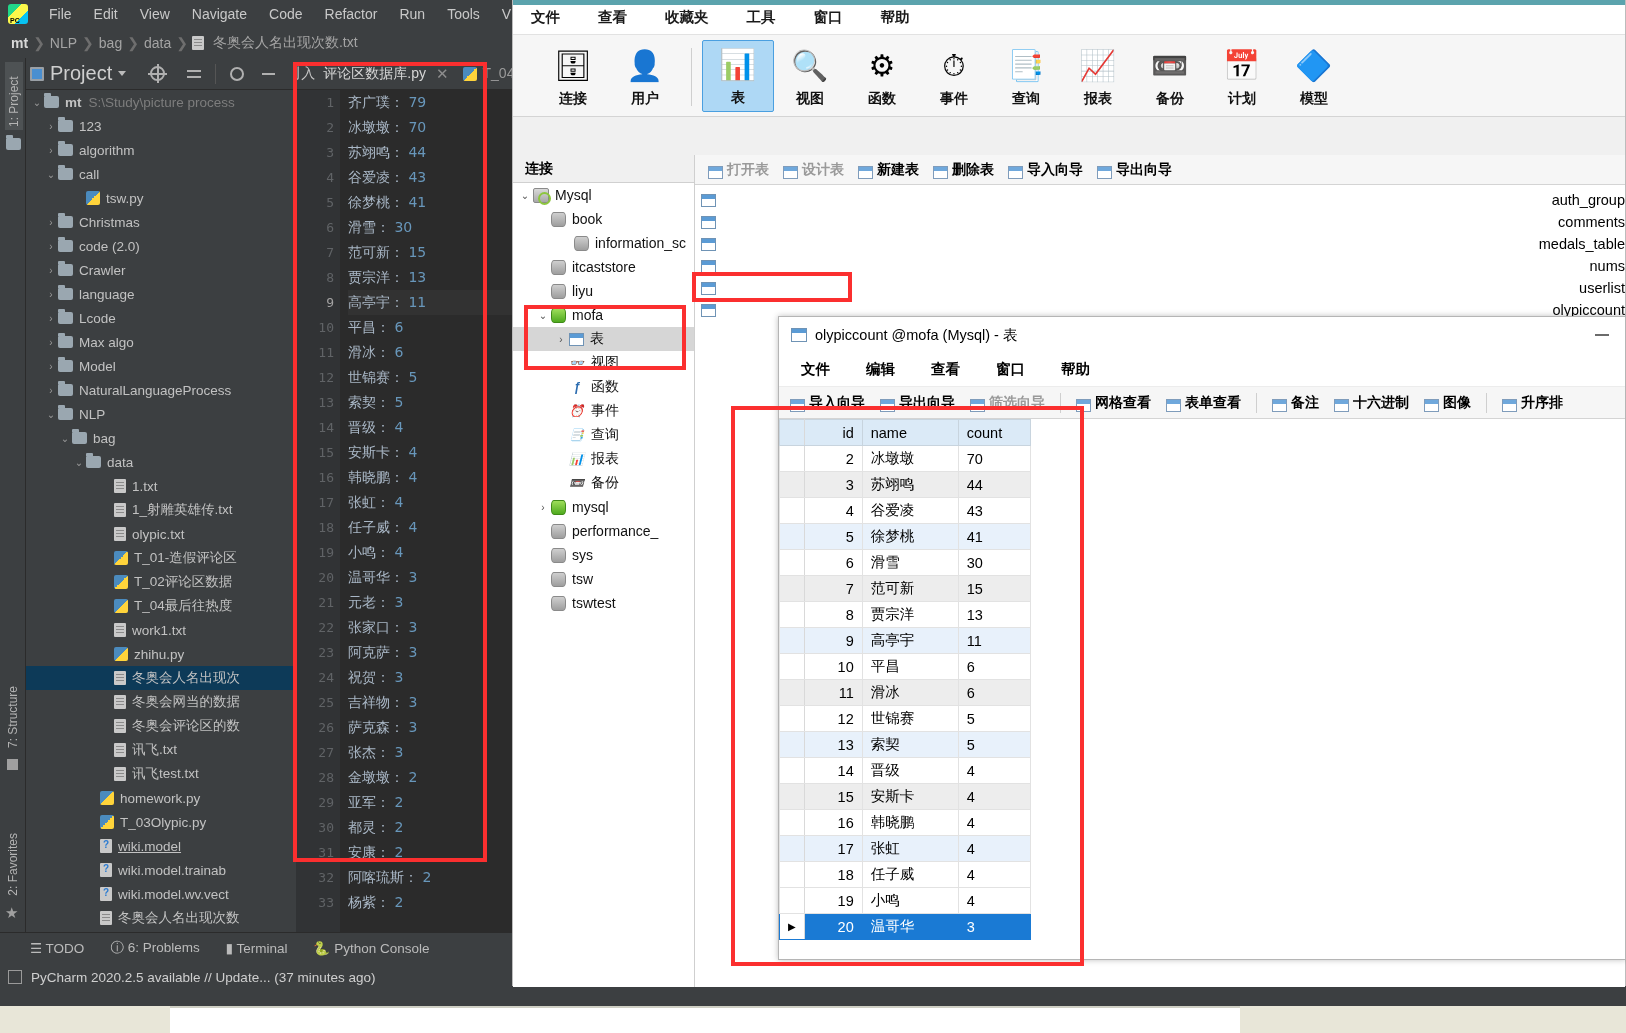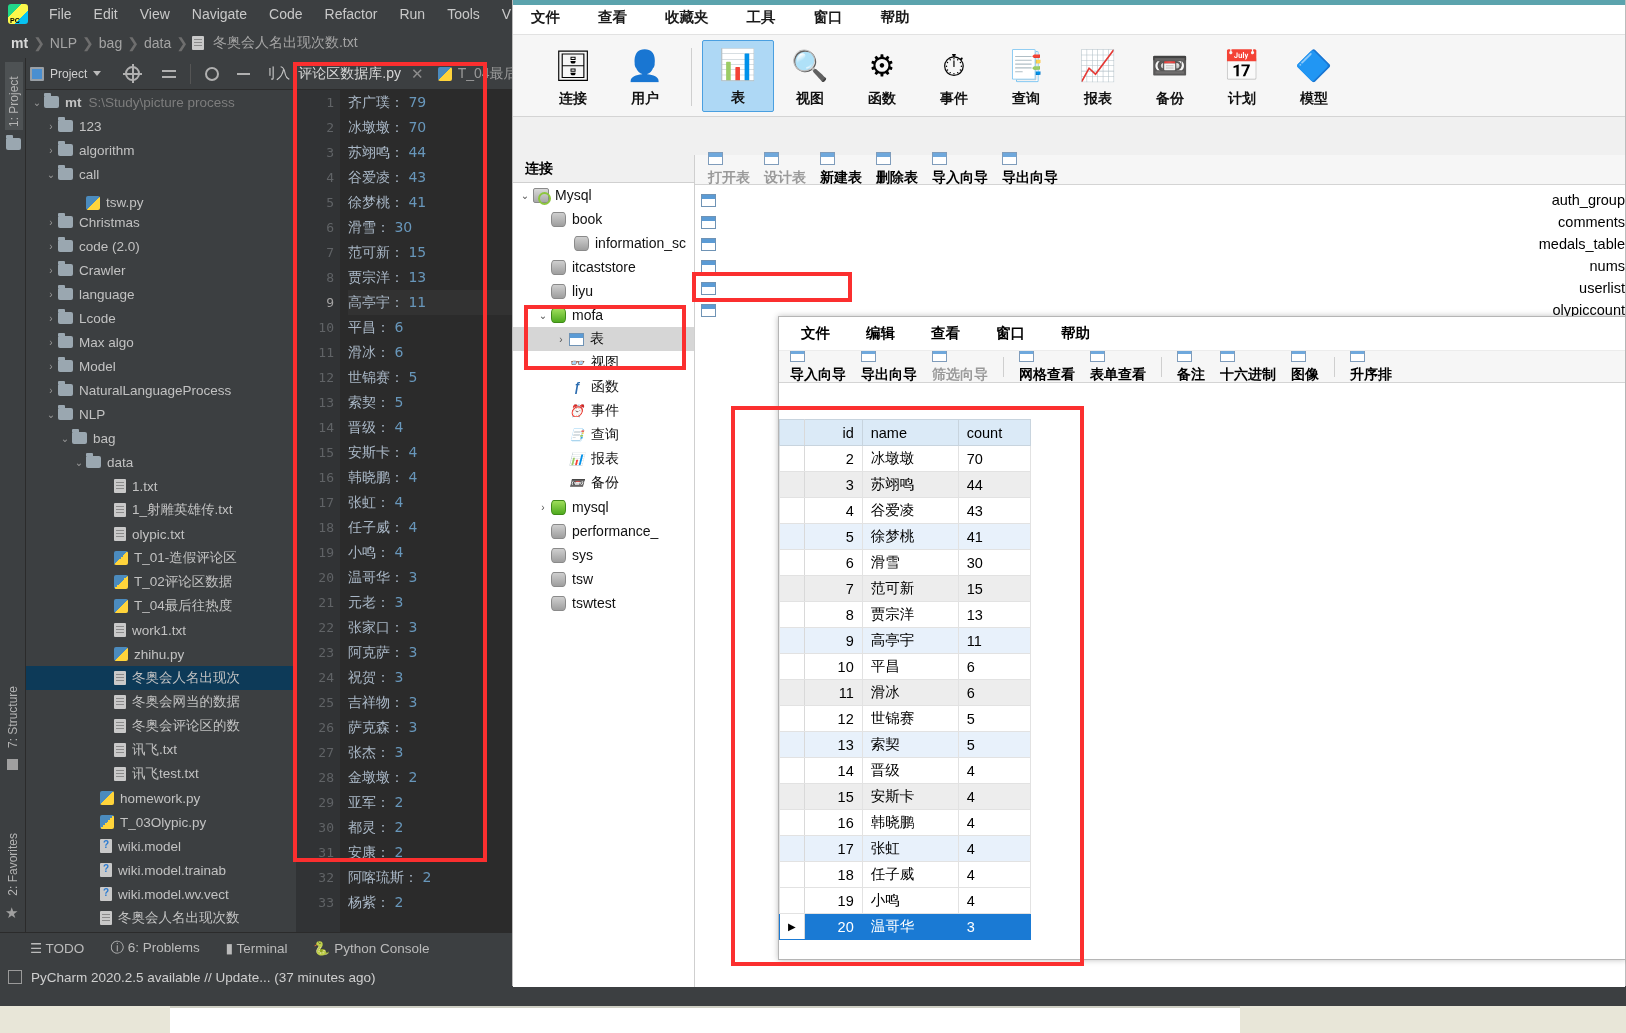--- a/index.html
+++ b/index.html
@@ -18,21 +18,21 @@
   .pc-logo { width:20px; height:20px; margin:0 10px 0 4px; background:linear-gradient(135deg,#21d789 0%,#21d789 33%,#fcf84a 33%,#fcf84a 66%,#07c3f2 66%); border-radius:3px; position:relative; }
   .pc-logo::after { content:"PC"; position:absolute; left:2px; bottom:0px; font-size:7px; color:#000; font-weight:bold; }
   .pc-menubar .mi { padding:3px 11px; color:#c9c9c9; font-size:14px; cursor:default; }
 
   .pc-crumbs { position:absolute; left:0; top:28px; width:100%; height:30px; display:flex; align-items:center; padding-left:8px; color:#a4a4a4; font-size:14px; }
   .pc-crumbs .cr { padding:0 3px; }
   .pc-crumbs .cr.b { font-weight:bold; color:#d8d8d8; }
   .pc-crumbs .sep { color:#6e6e6e; padding:0 2px; }
 
   .pc-toolbar { position:absolute; left:0; top:58px; width:100%; height:32px; display:flex; align-items:center; background:#3c3f41; border-bottom:1px solid #2b2b2b; }
-  .tb-prj { display:flex; align-items:center; gap:6px; padding-left:30px; color:#cfcfcf; font-size:12px; }
+  .tb-prj { display:flex; align-items:center; gap:6px; padding-left:30px; color:#cfcfcf; font-size:20px; }
   .sq-icon { width:14px; height:14px; border:2px solid #9aa0a6; background:#4a8fd0; border-radius:1px; }
   .caret-d { width:0;height:0;border-left:4px solid transparent;border-right:4px solid transparent;border-top:5px solid #bbb; }
   .ic-target { width:15px;height:15px;border:2px solid #b0b0b0;border-radius:50%;position:relative; }
   .ic-target::before,.ic-target::after{content:"";position:absolute;background:#b0b0b0;}
   .ic-target::before{left:-4px;top:5px;width:19px;height:2px;}
   .ic-target::after{top:-4px;left:5px;height:19px;width:2px;}
   .ic-collapse { width:14px;height:14px;position:relative; }
   .ic-collapse::before,.ic-collapse::after{content:"";position:absolute;left:0;width:14px;height:2px;background:#b0b0b0;}
   .ic-collapse::before{top:3px;}.ic-collapse::after{top:9px;}
   .ic-gear { width:14px;height:14px;border:2px solid #b0b0b0;border-radius:50%; }
@@ -95,21 +95,21 @@
   .dbic { width:15px; height:15px; margin-right:6px; flex:none; border-radius:3px/5px; background:linear-gradient(#cfcfcf,#9e9e9e); border:1px solid #8a8a8a; }
   .dbic.green { background:linear-gradient(#9ede5a,#4faa1f); border-color:#3f8a18; }
   .tblic { width:15px;height:13px;margin-right:6px;flex:none;background:#ffffff;border:1px solid #6f93b5; }
   .tblic::before{content:"";display:block;height:4px;background:#5b9bd5;}
   .conic { width:16px;height:15px;margin-right:6px;flex:none;background:linear-gradient(#d9d9d9,#a8a8a8);border:1px solid #8a8a8a;border-radius:2px;position:relative;}
   .conic::after{content:"";position:absolute;right:-3px;top:3px;width:9px;height:9px;border:2px solid #8dc63f;border-radius:50%;}
   .gic { width:16px;height:14px;margin-right:6px;flex:none;font-size:12px;color:#2b6cb0;text-align:center;line-height:14px;font-style:italic;font-weight:bold;}
 
   .nv-right { flex:1; background:#ffffff; }
   .nv-rtoolbar { height:30px; background:#f6f6f6; border-bottom:1px solid #d4d4d4; display:flex; align-items:center; gap:4px; padding-left:8px; }
-  .rtb { display:flex; align-items:flex-start; gap:4px; font-size:14px; font-weight:bold; padding:2px 5px;flex-direction:column; }
+  .rtb { display:flex; align-items:flex-end; gap:4px; font-size:14px; font-weight:bold; padding:2px 5px; }
   .rtb .mini { width:15px;height:13px;background:#fff;border:1px solid #7f9cbb; }
   .rtb .mini::before{content:"";display:block;height:4px;background:#6fa8dc;}
   .rtb.dis { color:#9a9a9a; }
   .tablist { padding-top:4px; }
   .tli { height:22px; display:flex; align-items:center; font-size:14.5px; padding-left:6px;justify-content:space-between; }
 
   
   #innerwin { position:absolute; left:778px; top:316px; width:848px; height:644px; background:#ffffff; border:1px solid #b5b5b5; box-shadow:0 0 6px rgba(0,0,0,.25); }
   .iw-title { height:36px; display:flex; align-items:center; padding-left:12px; font-size:14.5px; position:relative; }
   .iw-title .ti { width:16px;height:14px;margin-right:8px;background:#fff;border:1px solid #6f93b5; }
@@ -205,21 +205,21 @@
       <div class="tr-row" style="padding-left: 18px;">
         <span class="arrow">›</span>
         <span class="folder"></span>
         <span>algorithm</span>
       </div>
       <div class="tr-row" style="padding-left: 18px;">
         <span class="arrow">⌄</span>
         <span class="folder"></span>
         <span>call</span>
       </div>
-      <div class="tr-row" style="padding-left: 46px; align-items: flex-end;">
+      <div class="tr-row" style="padding-left: 46px;">
         <span class="arrow"></span>
         <span class="pyic"></span>
         <span>tsw.py</span>
       </div>
       <div class="tr-row" style="padding-left: 18px;">
         <span class="arrow">›</span>
         <span class="folder"></span>
         <span>Christmas</span>
       </div>
       <div class="tr-row" style="padding-left: 18px;">
@@ -340,21 +340,21 @@
       <div class="tr-row" style="padding-left: 60px;">
         <span class="arrow"></span>
         <span class="pyic"></span>
         <span>homework.py</span>
       </div>
       <div class="tr-row" style="padding-left: 60px;">
         <span class="arrow"></span>
         <span class="pyic"></span>
         <span>T_03Olypic.py</span>
       </div>
-      <div class="tr-row" style="padding-left: 60px;">
+      <div class="tr-row" style="padding-left: 60px; text-decoration: underline;">
         <span class="arrow"></span>
         <span class="qic"></span>
         <span>wiki.model</span>
       </div>
       <div class="tr-row" style="padding-left: 60px;">
         <span class="arrow"></span>
         <span class="qic"></span>
         <span>wiki.model.trainab</span>
       </div>
       <div class="tr-row" style="padding-left: 60px;">
@@ -668,20 +668,25 @@
           <div class="tli">
             <span class="tblic"></span>
             <span>olypiccount</span>
           </div>
         </div>
     </div>
   </div>
 </div>
 
 <div id="innerwin">
+  <div class="iw-title">
+    <span class="ti"></span>
+    <span>olypiccount @mofa (Mysql) - 表</span>
+    <span class="win-min" style="top:17px;right:16px;"></span>
+  </div>
   <div class="iw-menu">
     <span>文件</span>
     <span>编辑</span>
     <span>查看</span>
     <span>窗口</span>
     <span>帮助</span>
   </div>
   <div class="iw-toolbar" id="iw-toolbar">
       <div class="rtb">
         <span class="mini"></span>

